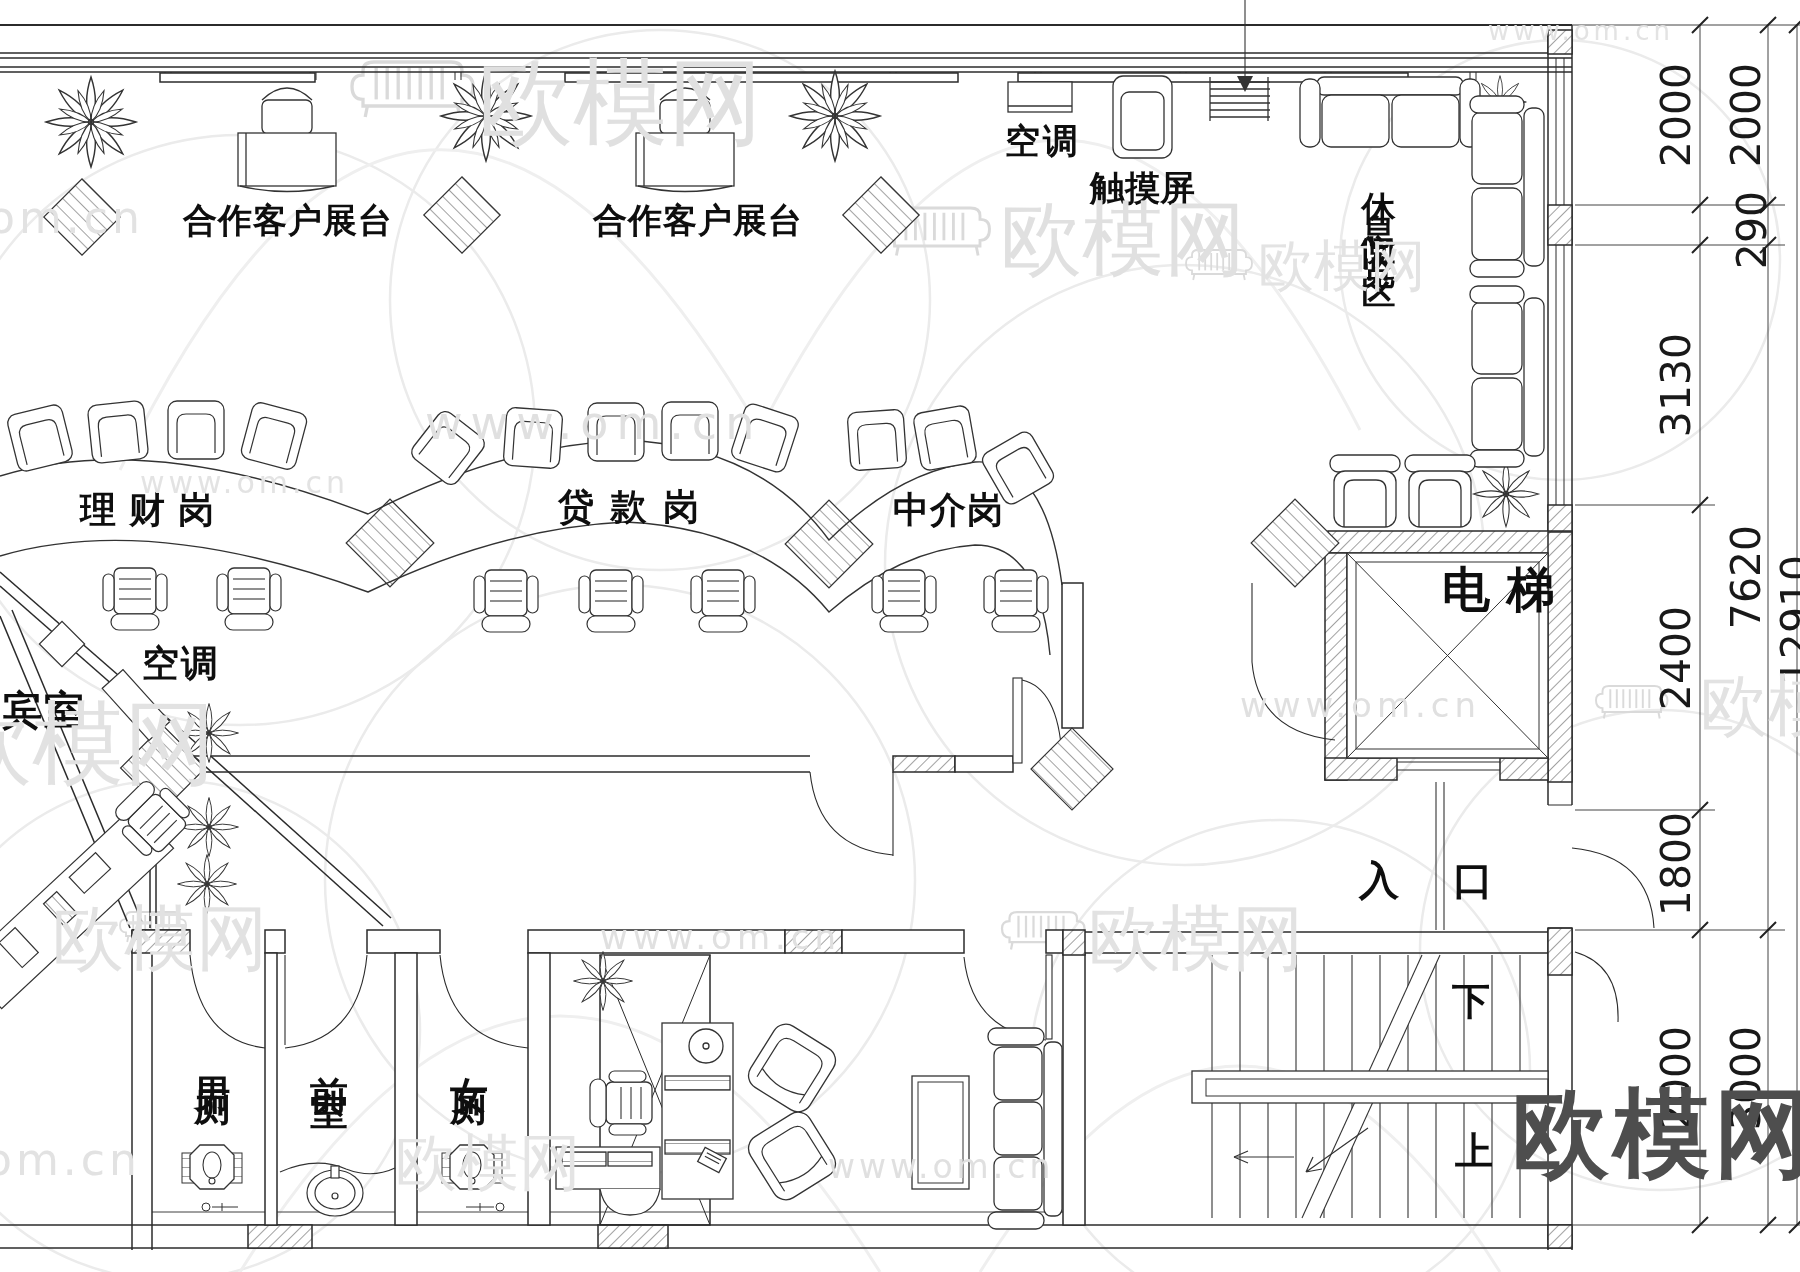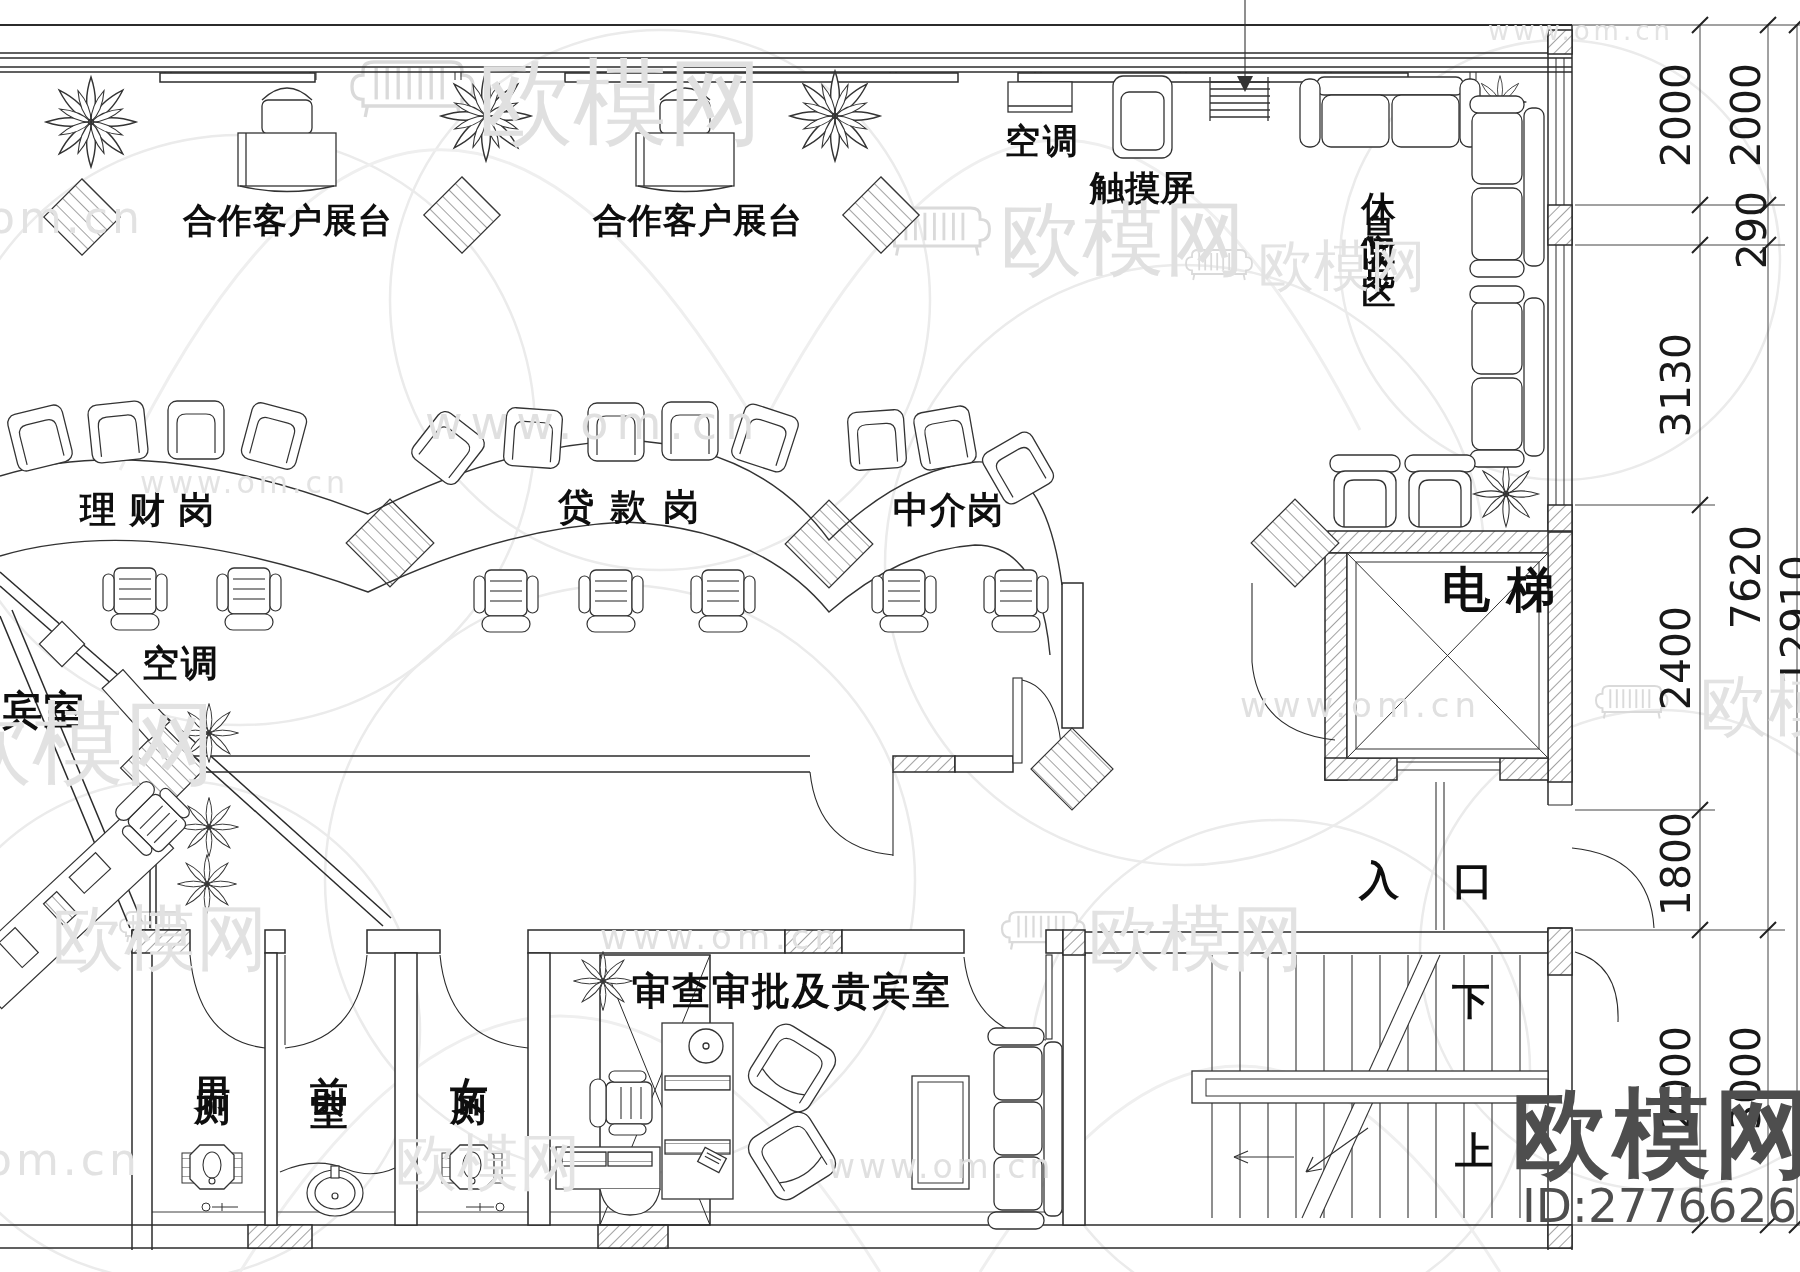--- a/index.html
+++ b/index.html
@@ -485,21 +485,20 @@
 <div class="lbl" style="left:893px;top:492px;font-size:36px;letter-spacing:1px;">中介岗</div>
 <div class="lbl" style="left:1442px;top:565px;font-size:48px;">电 梯</div>
 <div class="lbl" style="left:142px;top:645px;font-size:37px;letter-spacing:2px;">空调</div>
 <div class="lbl" style="left:-40px;top:690px;font-size:40px;letter-spacing:2px;">贵宾室</div>
 <div class="lbl" style="left:1359px;top:860px;font-size:40px;letter-spacing:20px;">入 口</div>
 <div class="lbl" style="left:1452px;top:982px;font-size:38px;">下</div>
 <div class="lbl" style="left:1455px;top:1132px;font-size:38px;">上</div>
 <div class="lbl vert" style="left:194px;top:1046px;font-size:38px;letter-spacing:13px;">男厕</div>
 <div class="lbl vert" style="left:310px;top:1046px;font-size:38px;letter-spacing:13px;">前室</div>
 <div class="lbl vert" style="left:450px;top:1046px;font-size:38px;letter-spacing:13px;">女厕</div>
-<div class="lbl" style="left:632px;top:972px;font-size:38px;letter-spacing:2px;">审查审批及贵宾室</div>
 
 <div class="dim" style="left:1676px;top:115px;">2000</div>
 <div class="dim" style="left:1676px;top:385px;">3130</div>
 <div class="dim" style="left:1676px;top:658px;">2400</div>
 <div class="dim" style="left:1676px;top:864px;">1800</div>
 <div class="dim" style="left:1676px;top:1078px;">2000</div>
 <div class="dim" style="left:1746px;top:115px;">2000</div>
 <div class="dim" style="left:1752px;top:230px;">290</div>
 <div class="dim" style="left:1746px;top:577px;">7620</div>
 <div class="dim" style="left:1746px;top:1078px;">3000</div>
@@ -516,15 +515,14 @@
 <div class="wm" style="left:425px;top:400px;font-size:46px;letter-spacing:8px;color:#e0e0e0;">www.om.cn</div>
 <div class="wm" style="left:140px;top:468px;font-size:30px;letter-spacing:4px;color:#e3e3e3;">www.om.cn</div>
 <div class="wm" style="left:1240px;top:688px;font-size:34px;letter-spacing:5px;color:#e0e0e0;">www.om.cn</div>
 <div class="wm" style="left:600px;top:920px;font-size:34px;letter-spacing:5px;color:#e0e0e0;">www.om.cn</div>
 <div class="wm" style="left:828px;top:1150px;font-size:33px;letter-spacing:4px;color:#e0e0e0;">www.om.cn</div>
 <div class="wm" style="left:1488px;top:18px;font-size:26px;letter-spacing:4px;color:#e3e3e3;">www.om.cn</div>
 <div class="wm" style="left:-12px;top:196px;font-size:44px;letter-spacing:4px;color:#e2e2e2;">om.cn</div>
 <div class="wm" style="left:-15px;top:1138px;font-size:44px;letter-spacing:4px;color:#e2e2e2;">om.cn</div>
 
 <div class="wm-dark" style="left:1512px;top:1085px;font-size:97px;letter-spacing:4px;">欧模网</div>
-<div class="wm-dark" style="left:1522px;top:1182px;font-size:47px;font-weight:normal;">ID:2776626</div>
 
 </div>
 
 </body></html>

